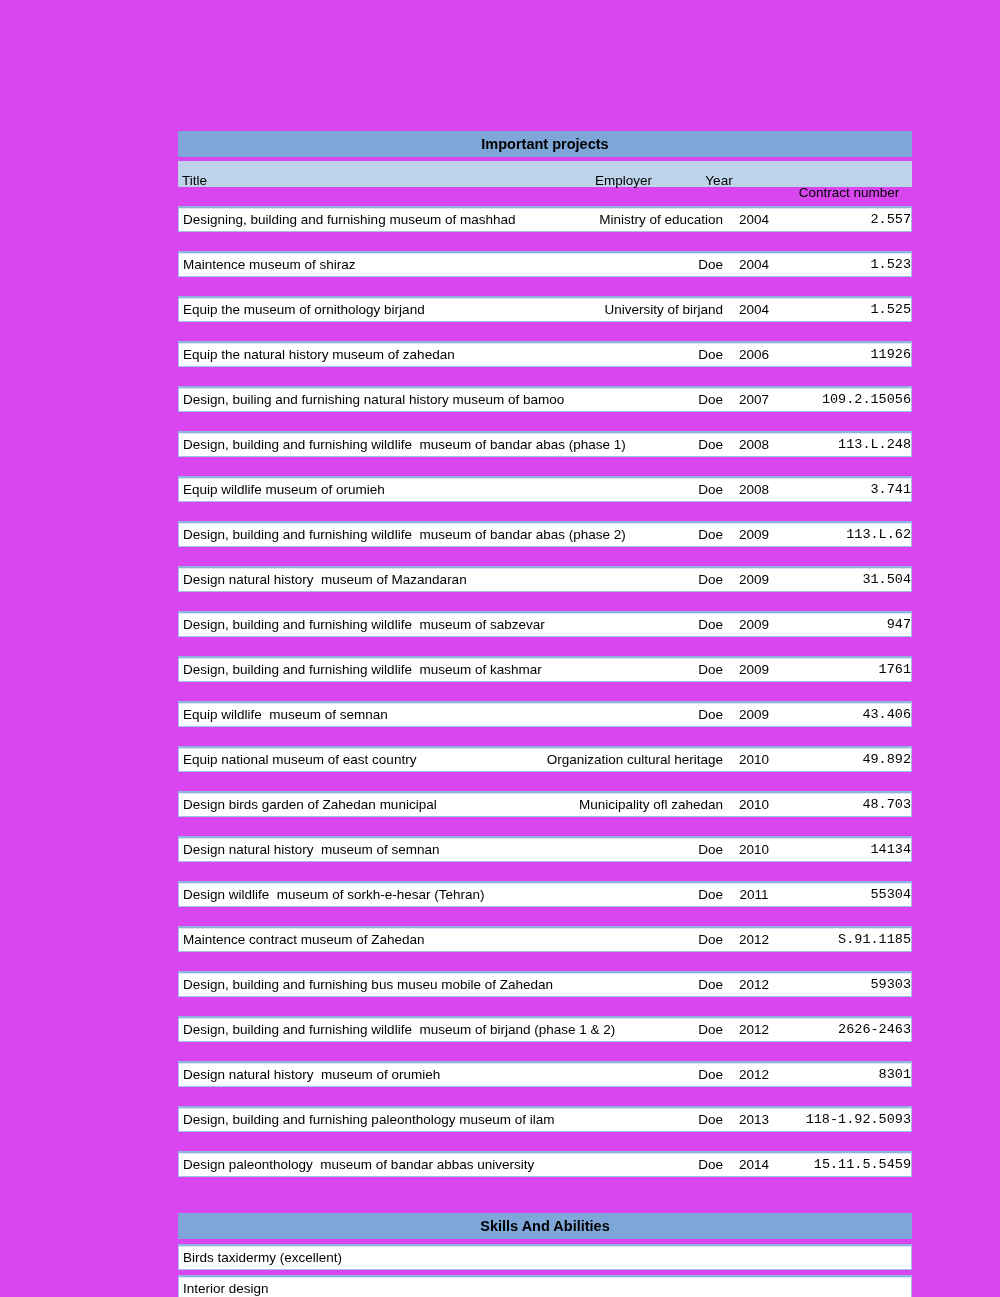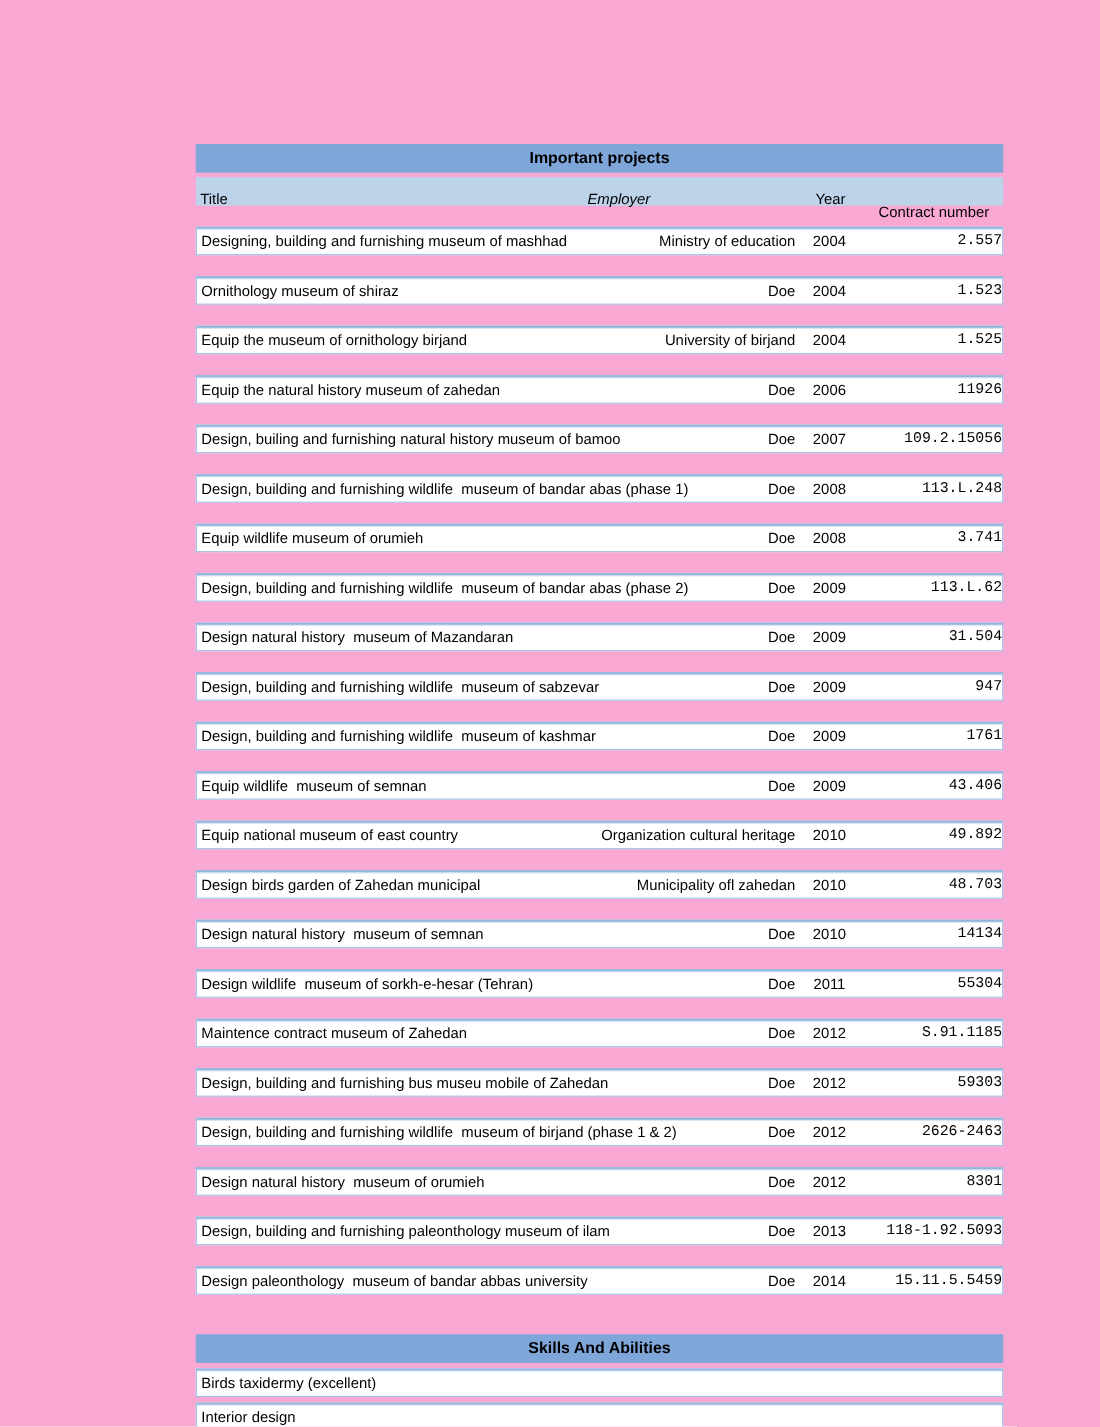--- a/index.html
+++ b/index.html
@@ -4,21 +4,21 @@
 <style>
   html, body {
     margin: 0;
     padding: 0;
     background: #ffffff;
   }
   #page {
     position: relative;
     width: 1000px;
     height: 1297px;
-    background: #f9a8d4;
+    background: #d946ef;
     font-family: "Liberation Sans", "DejaVu Sans", sans-serif;
     color: #000000;
     overflow: hidden;
   }
   #content {
     position: absolute;
     left: 178px;
     top: 131px;
     width: 734px;
   }
@@ -36,23 +36,24 @@
 
   
   .col-header-row {
     margin-top: 4px;
     height: 26px;
     background: var(--subheader-bg, #BDD3EA);
     display: grid;
     grid-template-columns: 1fr 190px 62px 126px;
     align-items: center;
     font-size: 13.5px;
+    gap: 36px;
   }
   .col-header-row .c-title    { padding-left: 4px; text-align: left; }
-  .col-header-row .c-employer { text-align: left; font-style: italic; }
+  .col-header-row .c-employer { text-align: right; }
   .col-header-row .c-year     { text-align: center; }
   .col-header-row .c-contract { text-align: center; margin-top: 24px; }
 
   
   .data-row {
     margin-top: 19px;
     height: 26px;
     box-sizing: border-box;
     background: #ffffff;
     border: 1px solid var(--row-border, #9CC2E5);
@@ -103,21 +104,21 @@
 
       <div id="projects-rows">
   <div class="data-row">
     <span class="c-title">Designing, building and furnishing museum of mashhad</span>
     <span class="c-employer">Ministry of education</span>
     <span class="c-year">2004</span>
     <span class="c-contract">2.557</span>
   </div>
 
   <div class="data-row">
-    <span class="c-title">Ornithology museum of shiraz</span>
+    <span class="c-title">Maintence museum of shiraz</span>
     <span class="c-employer">Doe</span>
     <span class="c-year">2004</span>
     <span class="c-contract">1.523</span>
   </div>
 
   <div class="data-row">
     <span class="c-title">Equip the museum of ornithology birjand</span>
     <span class="c-employer">University of birjand</span>
     <span class="c-year">2004</span>
     <span class="c-contract">1.525</span>

